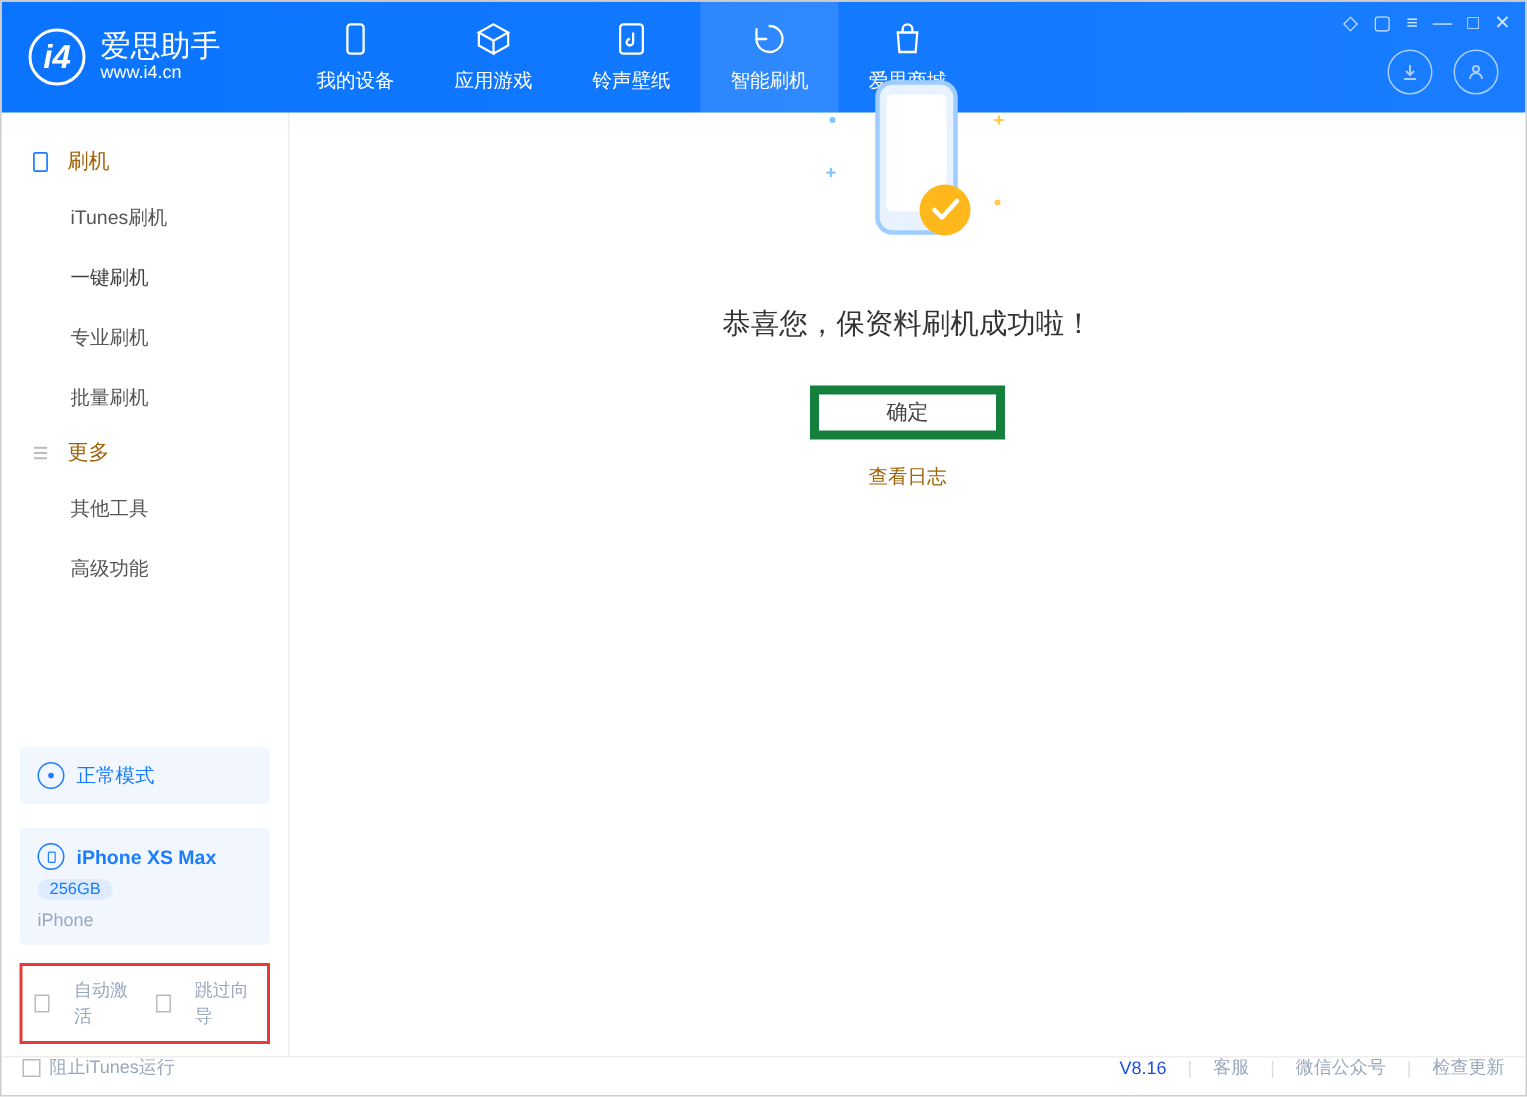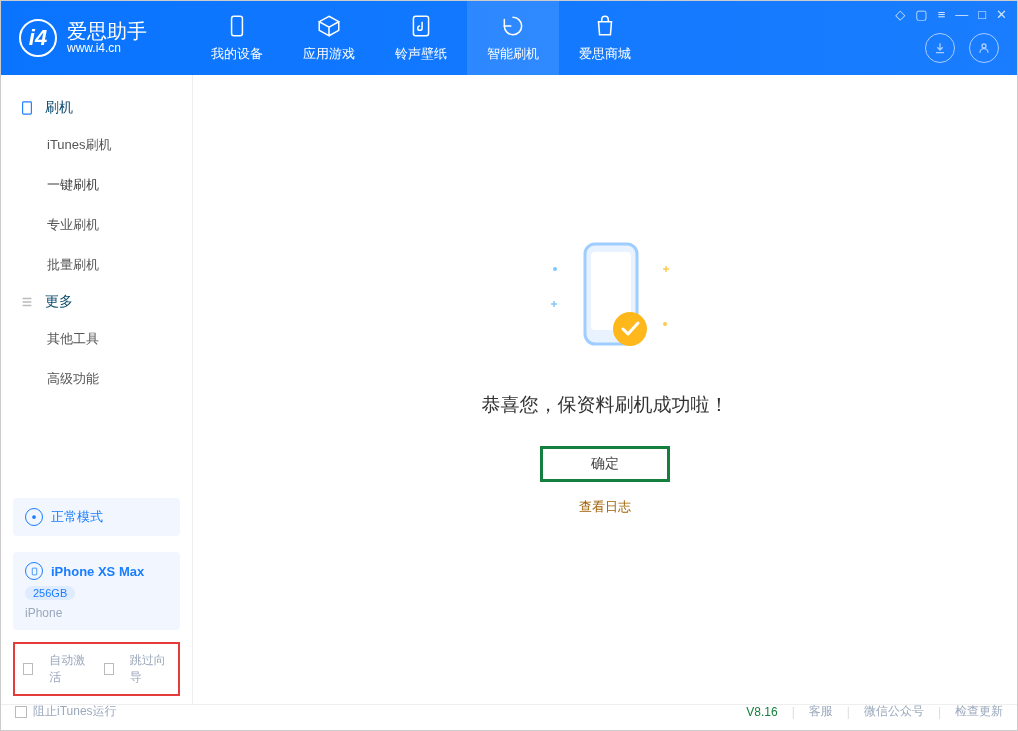--- a/index.html
+++ b/index.html
@@ -20,43 +20,43 @@
 
 .win-controls { position: absolute; top: 6px; right: 10px; display: flex; gap: 10px; font-size: 13px; color: #cfe4ff; align-items: center; }
 .win-controls span { cursor: pointer; }
 .user-icons { position: absolute; right: 18px; bottom: 12px; display: flex; gap: 14px; }
 .user-icons .ui { width: 30px; height: 30px; border: 1.6px solid #a9cdff; border-radius: 50%; display: flex; align-items: center; justify-content: center; cursor: pointer; }
 .user-icons .ui svg { width: 16px; height: 16px; stroke: #a9cdff; fill: none; stroke-width: 2; }
 
 
 .body { display: flex; height: 629px; }
 .sidebar { width: 192px; border-right: 1px solid #eee; padding-top: 16px; display: flex; flex-direction: column; }
-.side-group-title { display: flex; align-items: center; padding: 8px 18px; font-size: 14px; color: #0c4a6e; font-weight: 500; }
+.side-group-title { display: flex; align-items: center; padding: 8px 18px; font-size: 14px; color: #a16207; font-weight: 500; }
 .side-group-title .gicon { width: 16px; height: 16px; margin-right: 10px; display: flex; align-items: center; justify-content: center; }
 .side-item { padding: 11px 18px 11px 46px; font-size: 13px; color: #555; cursor: pointer; }
 .side-item.active { color: #404040; }
 
 .side-spacer { flex: 1; }
 .mode-box, .device-box { margin: 8px 12px; background: #f2f7ff; border-radius: 4px; padding: 10px 12px; font-size: 13px; color: #1a7dff; display: flex; flex-direction: column; gap: 4px; }
 .mode-box { flex-direction: row; align-items: center; gap: 8px; font-weight: 500; }
 .mode-icon, .dev-icon { width: 18px; height: 18px; border: 1.5px solid #1a7dff; border-radius: 50%; display: flex; align-items: center; justify-content: center; }
 .device-box .dname { font-weight: bold; color: #1a7dff; display: flex; align-items: center; gap: 8px; }
 .device-box .dcap { display: inline-block; background: #dfecff; color: #1a7dff; font-size: 11px; padding: 1px 8px; border-radius: 8px; margin-top: 2px; width: fit-content; }
 .device-box .dtype { color: #9aa8bc; font-size: 12px; margin-top: 2px; }
 
 .opt-box { margin: 4px 12px 8px 12px; border: 2px solid #e53b3b; padding: 8px 8px; display: flex; gap: 14px; font-size: 12px; color: #9aa8bc; align-items: center; }
 .opt-box label { display: flex; align-items: center; gap: 16px; cursor: pointer; }
 .chk { width: 12px; height: 12px; border: 1px solid #bbb; display: inline-block; }
 
 
-.main { flex: 1; display: flex; flex-direction: column; align-items: center; justify-content: center; }
+.main { flex: 1; display: flex; flex-direction: column; align-items: center; justify-content: flex-start; }
 .result-wrap { display: flex; flex-direction: column; align-items: center; margin-top: -40px; }
 .phone-svg { width: 180px; height: 150px; margin-bottom: 18px; position: relative; }
 .msg { font-size: 19px; color: #333; margin-bottom: 28px; }
-.ok-btn { width: 130px; height: 36px; border: 3px solid #15803d; background: #fff; font-size: 14px; color: #444; cursor: pointer; }
+.ok-btn { width: 130px; height: 36px; border: 6px solid #15803d; background: #fff; font-size: 14px; color: #444; cursor: pointer; }
 .view-log { margin-top: 16px; font-size: 13px; color: #a16207; cursor: pointer; }
 
 
 .footer { height: 16px; border-top: 1px solid #eee; display: flex; align-items: flex-end; padding: 0 14px; font-size: 12px; color: #9aa8bc; }
 .footer .left { display: flex; align-items: center; gap: 6px; }
 .footer .right { margin-left: auto; display: flex; align-items: center; gap: 14px; }
 .footer .sep { color: #ddd; }
 </style>
 </head>
 <body>
@@ -222,21 +222,21 @@
 </div>
 
 <div class="footer">
   <div class="left">
     <label style="display:flex;align-items:center;gap:6px;cursor:pointer;">
       <span class="chk"></span>
         <span>阻止iTunes运行</span>
     </label>
   </div>
   <div class="right">
-    <span style="color:#15803d;">V8.16</span>
+    <span style="color:#1d4ed8;">V8.16</span>
     <span class="sep">|</span>
     <span>客服</span>
     <span class="sep">|</span>
     <span>微信公众号</span>
     <span class="sep">|</span>
     <span>检查更新</span>
   </div>
 </div>
 
 </body></html>

